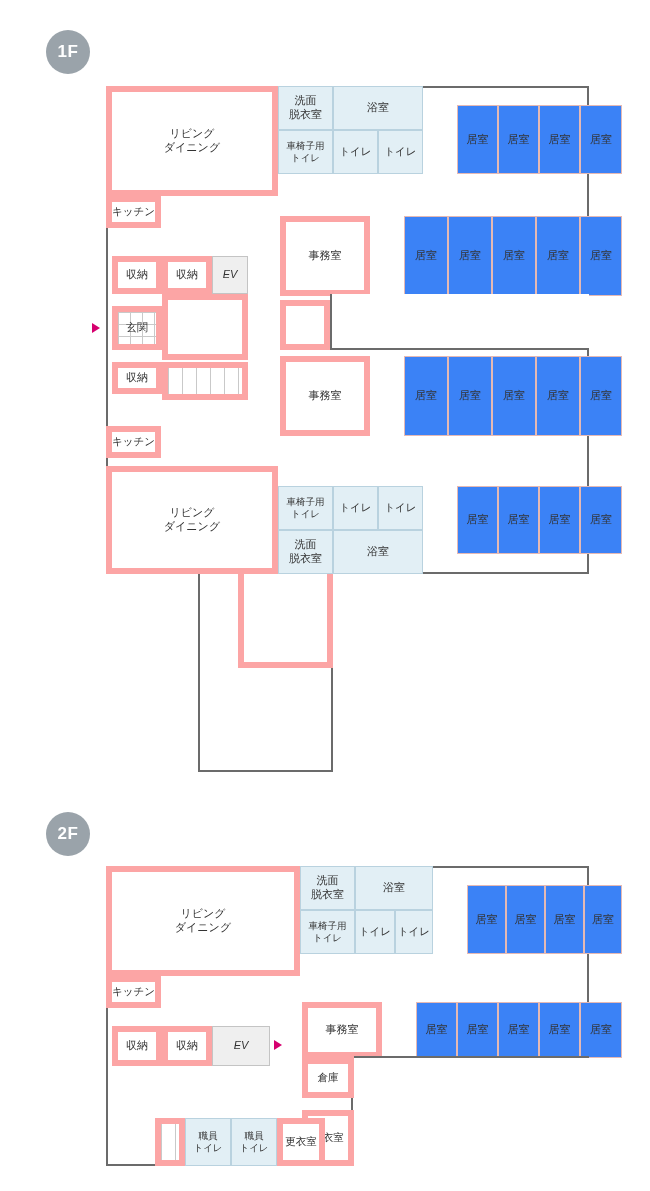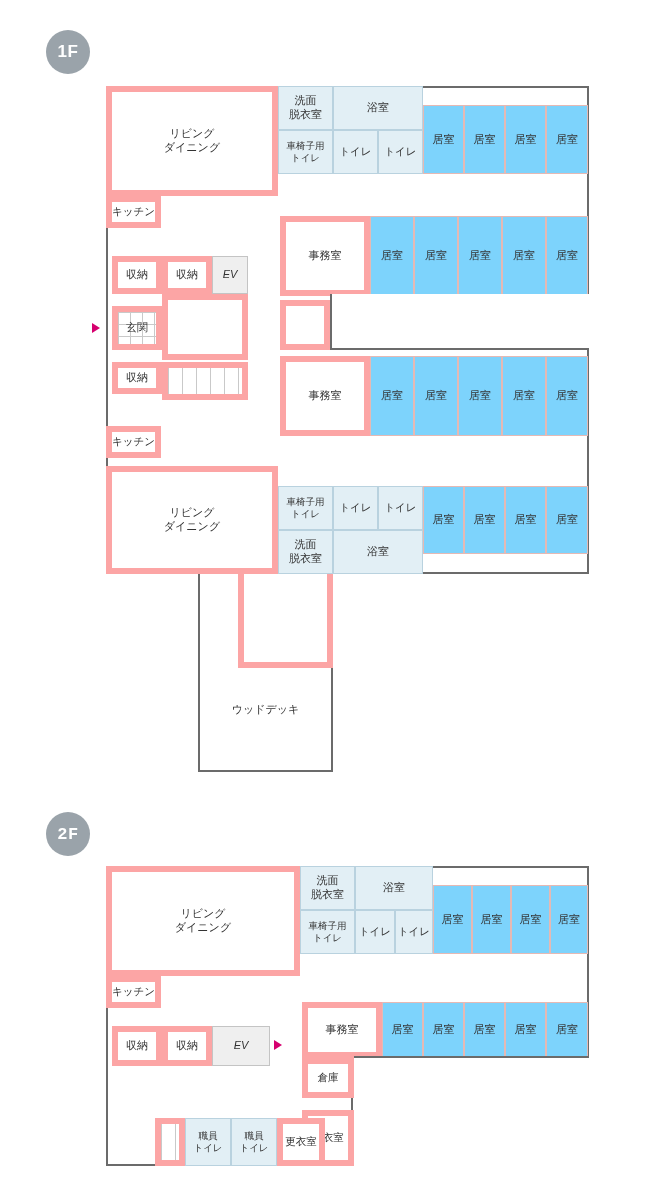--- a/index.html
+++ b/index.html
@@ -15,21 +15,21 @@
     font-size:17px;font-weight:bold;letter-spacing:0.5px;
   }
   .plan{position:absolute;}
   .room{
     position:absolute;box-sizing:border-box;
     display:flex;align-items:center;justify-content:center;
     text-align:center;line-height:1.25;
     font-size:11px;color:#333;
   }
   .thin{border:6px solid #fca5a5;background:#fff;}
-  .pink{border:1px solid #e5b9b4;background:#7dd3fc;}
+  .pink{border:1px solid #e5b9b4;background:#3b82f6;margin-left:34px;}
   .blue{border:1px solid #b9d2df;background:#e2eff5;}
   .grey{border:1px solid #c4c4c4;background:#efefef;font-style:italic;}
   .outline{border:2px solid #6b6b6b;background:#fff;}
   .arrow{position:absolute;width:0;height:0;border-style:solid;}
   .arrow.right{border-width:5px 0 5px 8px;border-color:transparent transparent transparent #d6006f;}
   .hatch{
     background-image:linear-gradient(#c9c9c9 1px,transparent 1px),linear-gradient(90deg,#c9c9c9 1px,transparent 1px);
     background-size:12px 12px;
   }
   .vlines{
@@ -115,24 +115,23 @@
   <div class="room blue" style="left:278px;top:530px;width:55px;height:44px;white-space:pre-line;">洗面
 脱衣室</div>
   <div class="room blue" style="left:333px;top:530px;width:90px;height:44px;">浴室</div>
 
   <div class="room pink" style="left:423px;top:486px;width:41px;height:68px;">居室</div>
   <div class="room pink" style="left:464px;top:486px;width:41px;height:68px;">居室</div>
   <div class="room pink" style="left:505px;top:486px;width:41px;height:68px;">居室</div>
   <div class="room pink" style="left:546px;top:486px;width:42px;height:68px;">居室</div>
 
   <div class="room thin" style="left:238px;top:574px;width:95px;height:94px;border-top:none;"></div>
-  <div class="room" style="left:198px;top:680px;width:135px;height:60px;white-space:pre-line;">ウッドデッキ</div>
 </div>
 
-<div class="floor-badge" style="left:46px;top:812px;font-family:Liberation Mono, monospace;">
+<div class="floor-badge" style="left:46px;top:812px;">
   <span>2F</span>
 </div>
 
 <div class="plan" id="plan-2f" style="left:0;top:0;width:650px;height:1191px;">
 
   <div class="room outline" style="left:106px;top:866px;width:483px;height:232px;"></div>
   <div class="room outline" style="left:106px;top:1098px;width:247px;height:68px;"></div>
   <div class="mask" style="left:108px;top:1096px;width:243px;height:5px;"></div>
 
   <div class="room thin" style="left:106px;top:866px;width:194px;height:110px;white-space:pre-line;">リビング

